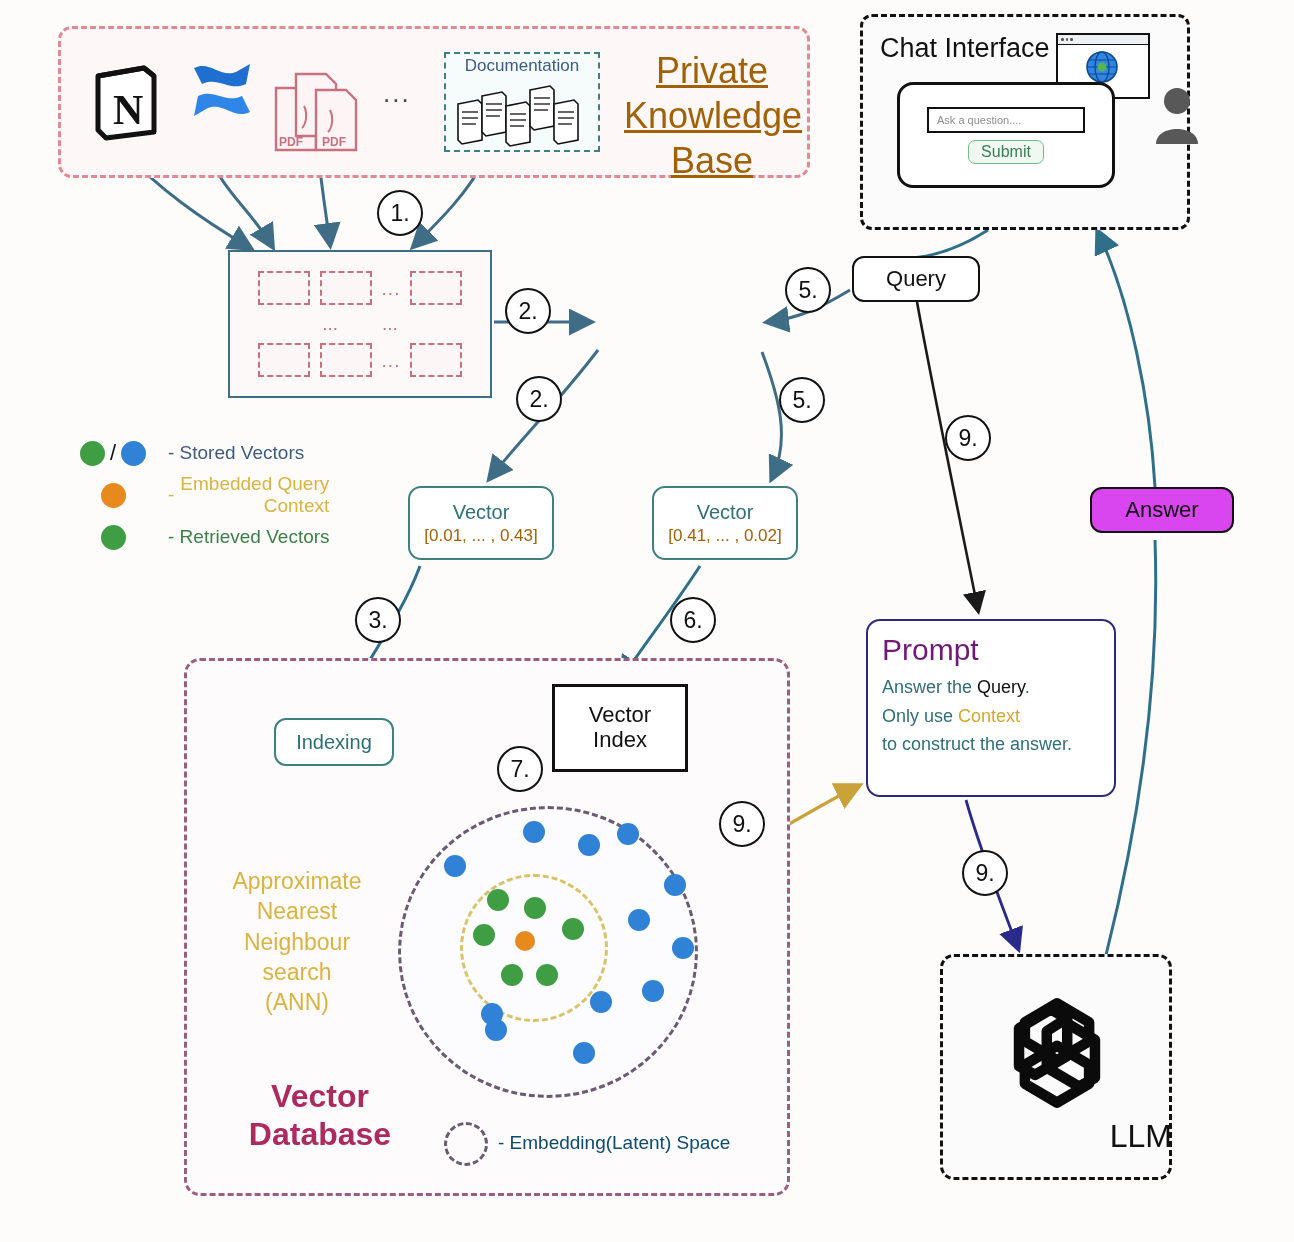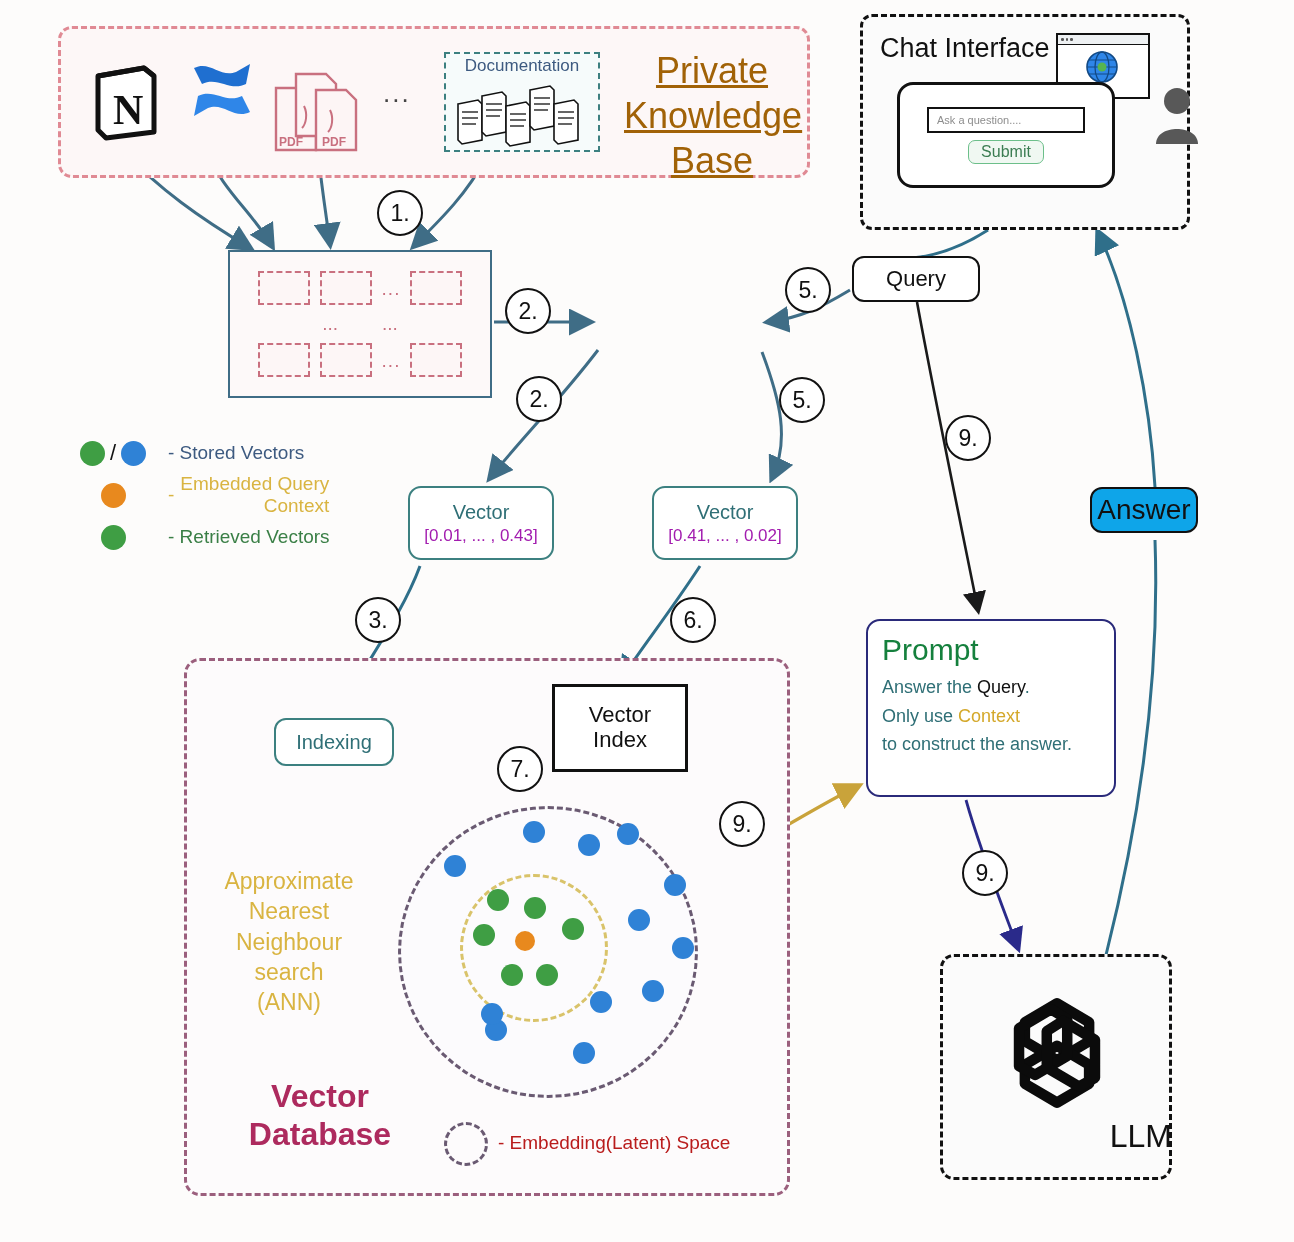--- a/index.html
+++ b/index.html
@@ -22,46 +22,46 @@
   .chunk{width:52px;height:34px;border:2.5px dashed #c9707f;background:#fdf6f6;box-sizing:border-box;}
   .chunkrow{display:flex;align-items:center;gap:10px;justify-content:center;}
   .dots-sm{color:#c9707f;font-size:19px;letter-spacing:1px;line-height:1;}
   .dots-mid{color:#c9707f;font-size:19px;}
 
   #embed-box{left:600px;top:286px;width:160px;height:82px;border:2.5px solid #3c8080;
              border-radius:14px;color:#2f6f76;font-size:21px;line-height:1.12;background:#fff;}
   #vec1-box{left:408px;top:486px;width:146px;height:74px;border:2.5px solid #3c8080;border-radius:13px;background:#fff;}
   #vec2-box{left:652px;top:486px;width:146px;height:74px;border:2.5px solid #3c8080;border-radius:13px;background:#fff;}
   .vec-title{color:#2f6f76;font-size:20px;}
-  .vec-val{color:#a21caf;font-size:17px;margin-top:2px;}
+  .vec-val{color:#a16207;font-size:17px;margin-top:2px;}
 
   #indexing-box{left:274px;top:718px;width:120px;height:48px;border:2.2px solid #3c8080;
                 border-radius:12px;color:#2f6f76;font-size:20px;background:#fff;}
   #vindex-box{left:552px;top:684px;width:136px;height:88px;border:3px solid #111;
               color:#111;font-size:22px;line-height:1.12;background:#fff;}
 
   #query-box{left:852px;top:256px;width:128px;height:46px;border:2.6px solid #111;
              border-radius:12px;color:#111;font-size:22px;background:#fff;}
-  #answer-box{left:1090px;top:487px;width:108px;height:46px;border:2.6px solid #111;
-              border-radius:12px;color:#111;font-size:28px;background:#0ea5e9;}
+  #answer-box{left:1090px;top:487px;width:144px;height:46px;border:2.6px solid #111;
+              border-radius:12px;color:#111;font-size:22px;background:#d946ef;}
 
   #prompt-box{position:absolute;left:866px;top:619px;width:250px;height:178px;border:2.6px solid #2a2a7a;
               border-radius:14px;background:#fff;box-sizing:border-box;padding:12px 14px;}
-  #prompt-title{color:#15803d;font-size:30px;margin-bottom:10px;}
+  #prompt-title{color:#701a75;font-size:30px;margin-bottom:10px;}
   .prompt-line{font-size:18px;color:#2f6f76;margin-bottom:8px;line-height:1.15;}
   .w-query{color:#111;}
   .w-context{color:#d4a82a;}
 
   
   #pkb-title{position:absolute;left:624px;top:48px;width:176px;text-align:center;
              color:#a16207;font-size:36px;line-height:1.25;text-decoration:underline;}
   #chat-title{position:absolute;left:880px;top:33px;color:#111;font-size:27px;}
   #vdb-title{position:absolute;left:230px;top:1078px;width:180px;text-align:center;
              color:#ad2a5e;font-size:32px;font-weight:bold;line-height:1.18;}
-  #ann-label{position:absolute;left:200px;top:866px;width:178px;text-align:center;
+  #ann-label{position:absolute;left:208px;top:866px;width:178px;text-align:center;
              color:#d9b441;font-size:23px;line-height:1.32;}
   #llm-label{position:absolute;left:940px;top:1118px;width:232px;text-align:right;
              color:#111;font-size:32px;}
 
   
   #chat-card{position:absolute;left:897px;top:82px;width:218px;height:106px;border:3px solid #111;
              border-radius:16px;background:#fff;box-sizing:border-box;
              display:flex;flex-direction:column;align-items:center;justify-content:center;gap:7px;}
   #chat-input{width:158px;height:26px;border:2.6px solid #111;background:#fff;box-sizing:border-box;
               display:flex;align-items:center;padding-left:8px;color:#8d8d8d;font-size:11px;}
@@ -89,21 +89,21 @@
   .t-retr{color:#3a7f46;}
 
   
   #space-outer{position:absolute;left:398px;top:806px;width:300px;height:292px;
                border:3px dashed #6a5a72;border-radius:50%;background:#fcfbfd;box-sizing:border-box;}
   #space-inner{position:absolute;left:460px;top:874px;width:148px;height:148px;
                border:3px dashed #d9c36a;border-radius:50%;box-sizing:border-box;}
   .vdot{position:absolute;border-radius:50%;}
   #latent-legend-circle{position:absolute;left:444px;top:1122px;width:44px;height:44px;
                         border:3px dashed #6a5a72;border-radius:50%;box-sizing:border-box;}
-  #latent-legend-text{position:absolute;left:498px;top:1132px;color:#b91c1c;font-size:19px;}
+  #latent-legend-text{position:absolute;left:498px;top:1132px;color:#0c4a6e;font-size:19px;}
 
   
   .step{position:absolute;width:42px;height:42px;border:2.6px solid #111;border-radius:50%;
         background:#fff;display:flex;align-items:center;justify-content:center;
         color:#111;font-size:23px;}
 
   
   #doc-box{position:absolute;left:444px;top:52px;width:156px;height:100px;border:2.4px dashed #3c8080;
            background:#f6fbfb;box-sizing:border-box;}
   #doc-label{position:absolute;left:444px;top:56px;width:156px;text-align:center;color:#3d5a80;font-size:17px;}

